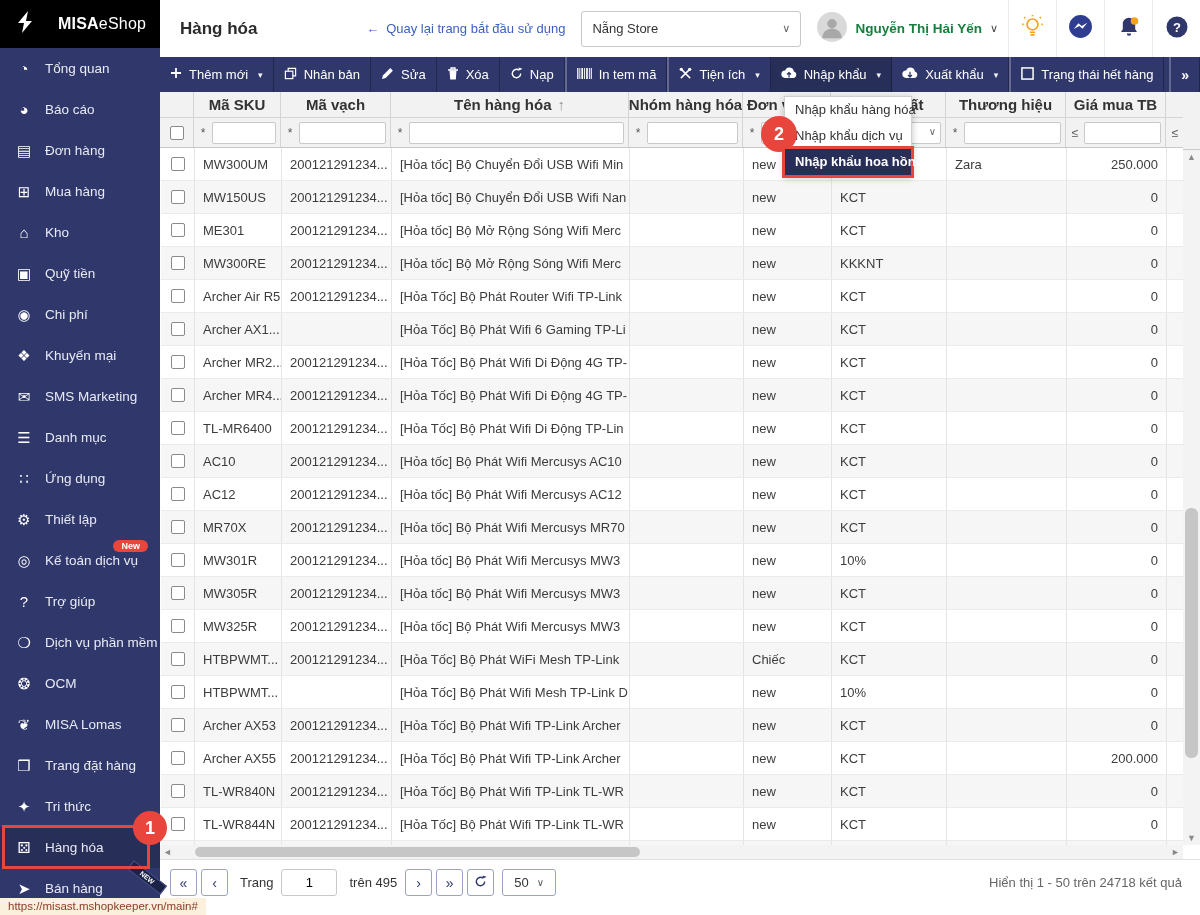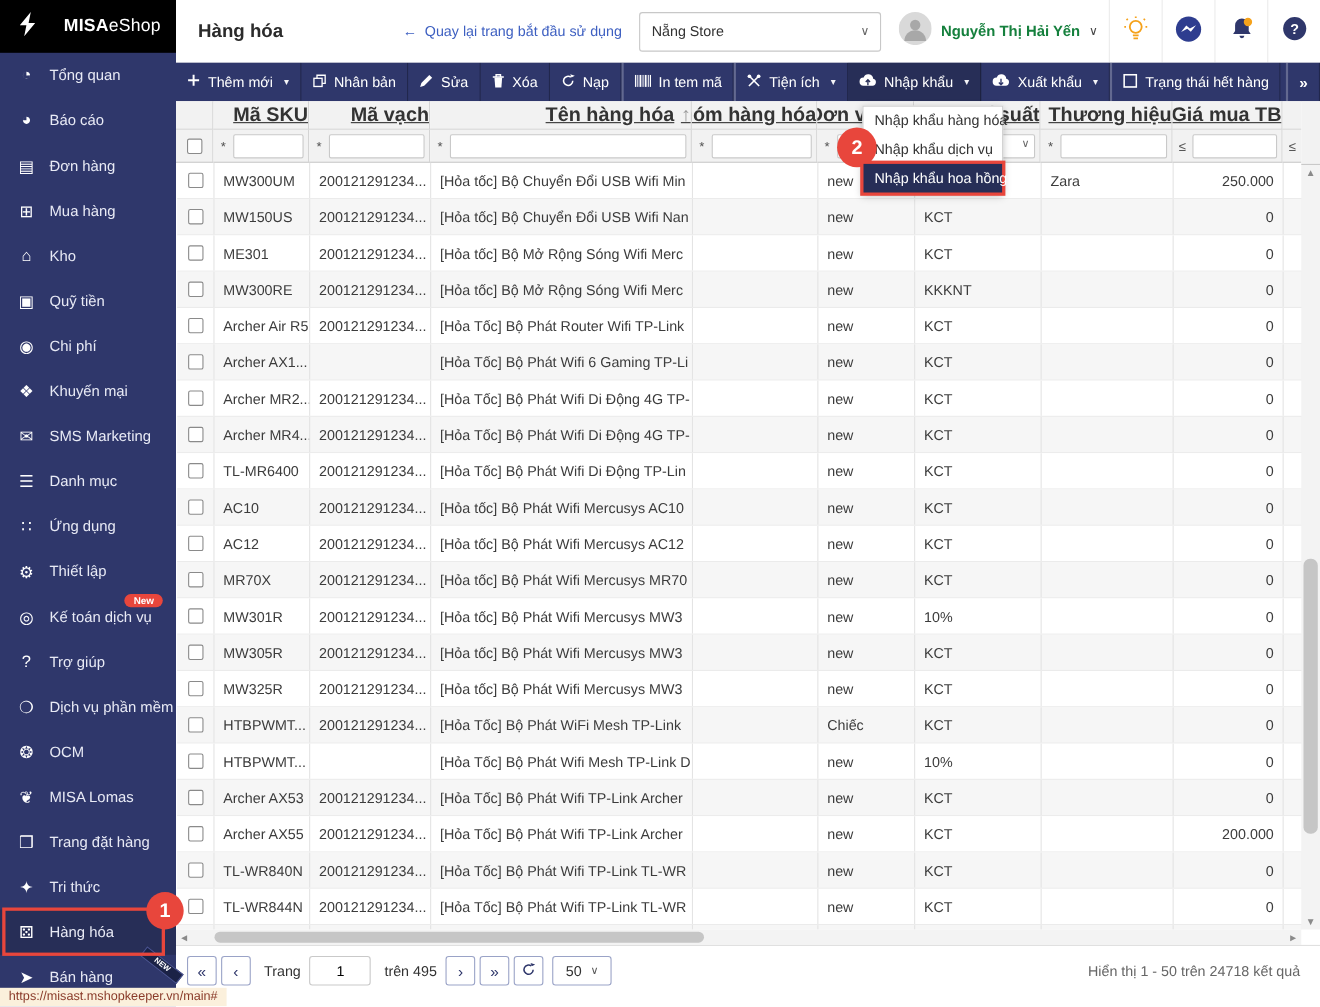--- a/index.html
+++ b/index.html
@@ -55,22 +55,22 @@
   .col-2{width:238px;flex:0 0 238px;}
   .col-3{width:114px;flex:0 0 114px;}
   .col-4{width:88px;flex:0 0 88px;}
   .col-5{width:115px;flex:0 0 115px;}
   .col-6{width:120px;flex:0 0 120px;}
   .col-7{width:100px;flex:0 0 100px;}
   .col-8{width:17px;flex:0 0 17px;border-right:none !important;}
   .trow{display:flex;}
   .thead{position:absolute;top:92px;left:0;width:1023px;height:26px;}
   .thead .cell{background:#f2f2f2;border-right:1px solid #d4d4d4;border-bottom:1px solid #d4d4d4;
-               display:flex;align-items:center;justify-content:flex-end;font-size:18px;font-weight:bold;
-               color:#333;box-sizing:border-box;overflow:hidden;white-space:nowrap;text-decoration:underline;}
+               display:flex;align-items:center;justify-content:center;font-size:15px;font-weight:bold;
+               color:#333;box-sizing:border-box;overflow:hidden;white-space:nowrap;}
   .sort-arrow{color:#999;font-weight:normal;margin-left:6px;}
   .tfilter{position:absolute;top:118px;left:0;width:1023px;height:30px;}
   .tfilter .cell{background:#f2f2f2;border-right:1px solid #d4d4d4;border-bottom:1px solid #c9c9c9;
                  display:flex;align-items:center;gap:4px;padding:0 4px;box-sizing:border-box;overflow:hidden;}
   .op{color:#555;font-size:12px;width:10px;text-align:center;flex:0 0 10px;}
   .fin{flex:1;min-width:0;height:22px;border:1px solid #c9c9c9;border-radius:2px;background:#fff;
        font-size:12px;padding:0 4px;box-sizing:border-box;font-family:inherit;}
   .fwrap{position:relative;flex:1;min-width:0;display:flex;}
   .fchev{position:absolute;right:5px;top:4px;color:#666;font-size:10px;}
   .cbx{width:14px;height:14px;border:1px solid #8a8a8a;border-radius:2px;background:#fff;
@@ -106,21 +106,21 @@
           font-size:13px;margin-right:4px;box-sizing:border-box;font-family:inherit;}
   .psize{width:54px;height:27px;border:1px solid #9aa3c7;border-radius:3px;display:flex;align-items:center;
          justify-content:center;gap:8px;font-size:13px;color:#333;margin-left:4px;cursor:pointer;box-sizing:border-box;}
   .psize .chev{font-size:10px;color:#555;}
   .result-text{margin-left:auto;font-size:13px;color:#666;white-space:nowrap;}
 
   
   .dropdown{position:absolute;left:624px;top:96px;width:126px;background:#fff;border:1px solid #cfcfcf;
             box-shadow:0 2px 7px rgba(0,0,0,.25);}
   .dd-item{height:26px;line-height:26px;padding:0 10px;font-size:13px;color:#333;cursor:pointer;white-space:nowrap;}
-  .dd-item.hl{position:relative;z-index:62;background:#272E57;color:#fff;font-weight:normal;
+  .dd-item.hl{position:relative;z-index:62;background:#272E57;color:#fff;font-weight:bold;
               box-shadow:0 0 0 3px #E8463C;}
   .ann-circle{position:absolute;background:#E8463C;color:#fff;font-weight:bold;border-radius:50%;
               display:flex;align-items:center;justify-content:center;font-size:18px;}
   .circle2{left:601px;top:116px;width:36px;height:36px;z-index:58;}
   .ann-box{position:absolute;left:2px;top:825px;width:142px;height:38px;border:3px solid #E8463C;z-index:60;}
   .circle1{left:133px;top:811px;width:34px;height:34px;z-index:61;}
 
   
   .statusbar{position:absolute;left:0;bottom:0;height:17px;background:#FBF0DC;color:#8a3b2a;
              font-size:11.5px;line-height:17px;padding:0 8px;z-index:70;white-space:nowrap;}

